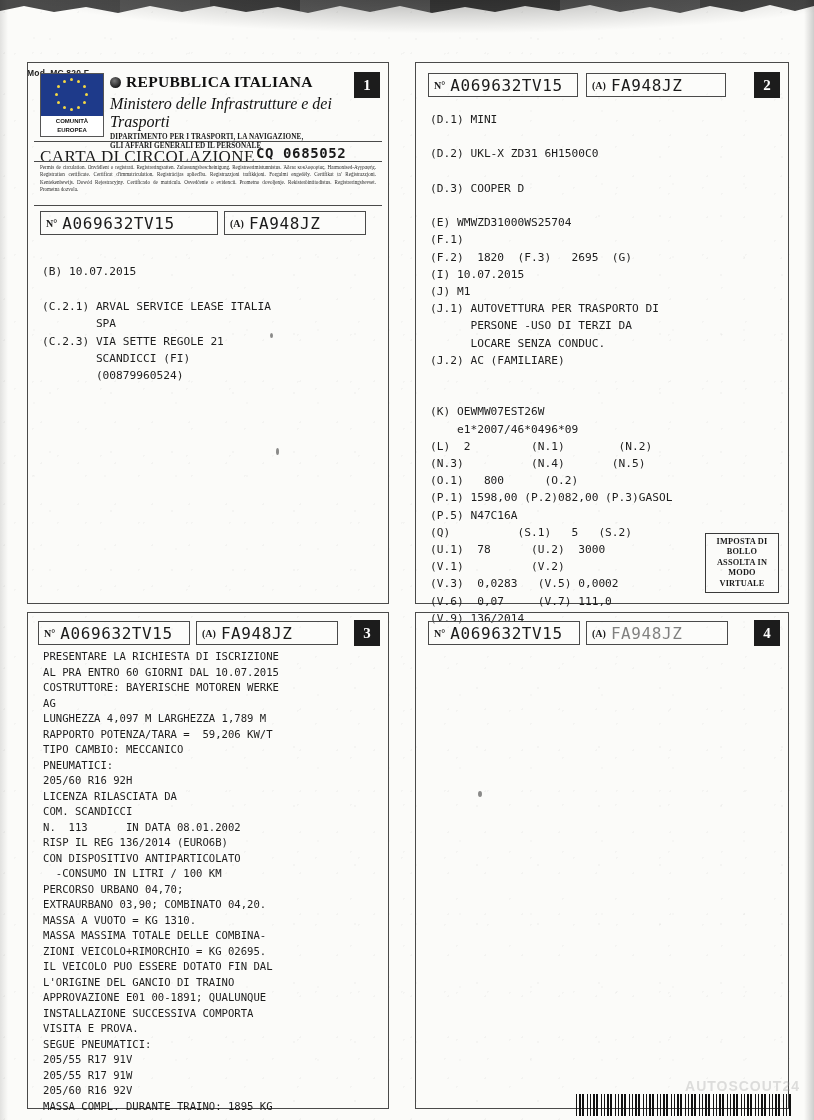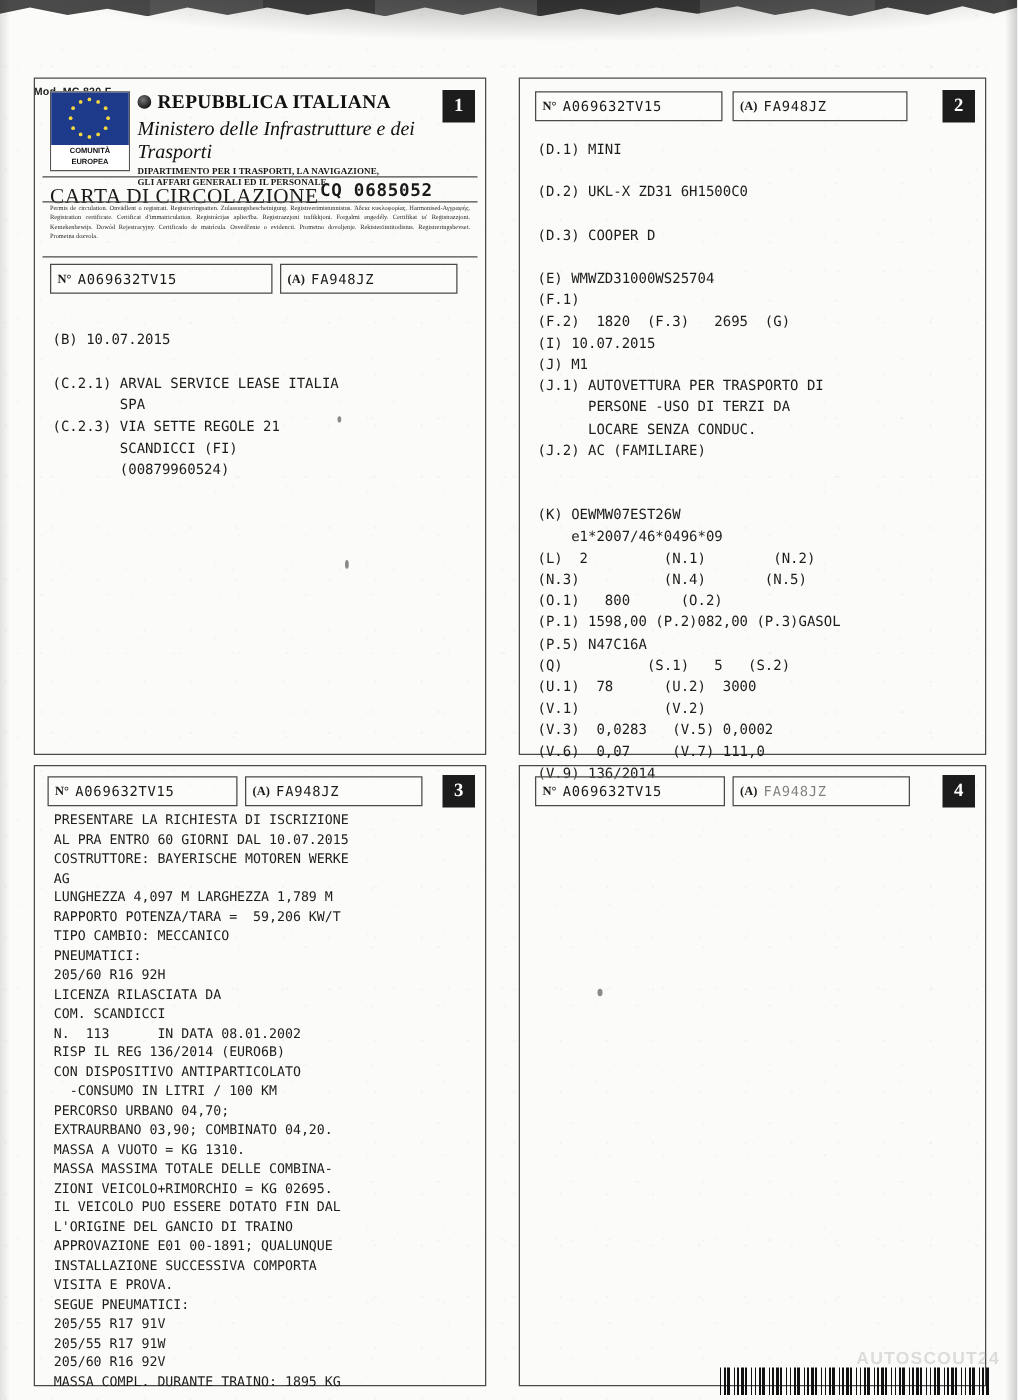--- a/index.html
+++ b/index.html
@@ -83,21 +83,21 @@
        font-size:17px;font-weight:normal;letter-spacing:.4px;}
   .cqnum{position:absolute;left:228px;top:82px;font-family:"DejaVu Sans Mono",monospace;
          font-size:14px;font-weight:bold;letter-spacing:.6px;}
   .tinylang{position:absolute;left:12px;top:101px;width:336px;font-family:"Liberation Serif",serif;
             font-size:5.1px;line-height:7.4px;color:#2a2a2a;text-align:justify;}
 
   
   .plate{position:absolute;border:1px solid #4a4a4a;background:rgba(255,255,255,.25);
          height:22px;display:flex;align-items:center;}
   .plate .lbl{font-family:"Liberation Serif",serif;font-size:10px;font-weight:bold;padding:0 5px;}
-  .plate .val{font-family:"DejaVu Sans Mono",monospace;font-size:11px;letter-spacing:.6px;}
+  .plate .val{font-family:"DejaVu Sans Mono",monospace;font-size:16px;letter-spacing:.6px;}
 
   .body-txt{position:absolute;font-family:"DejaVu Sans Mono",monospace;font-size:11.2px;
             line-height:17.4px;white-space:pre;color:#1d1d1d;}
 
   .stamp{position:absolute;right:9px;bottom:10px;width:68px;border:1.3px solid #3a3a3a;
          padding:3px 2px;text-align:center;font-family:"Liberation Serif",serif;
          font-size:8.3px;font-weight:bold;line-height:10.5px;letter-spacing:.2px;}
 
   .barcode{position:absolute;right:22px;bottom:4px;width:216px;height:22px;
     background:repeating-linear-gradient(90deg,#111 0 1px,transparent 1px 3px,#111 3px 5px,
@@ -217,20 +217,21 @@
 (O.1)   800      (O.2)
 (P.1) 1598,00 (P.2)082,00 (P.3)GASOL
 (P.5) N47C16A
 (Q)          (S.1)   5   (S.2)
 (U.1)  78      (U.2)  3000
 (V.1)          (V.2)
 (V.3)  0,0283   (V.5) 0,0002
 (V.6)  0,07     (V.7) 111,0
 (V.9) 136/2014</div>
 
+    <div class="stamp">IMPOSTA DI BOLLO ASSOLTA IN MODO VIRTUALE</div>
   </div>
 
   <div class="panel" id="p3">
     <div class="corner" id="c3">3</div>
 
     <div class="plate" style="left:10px;top:8px;width:150px">
       <span class="lbl">N°</span>
       <span class="val">A069632TV15</span>
     </div>
     <div class="plate" style="left:168px;top:8px;width:140px">

